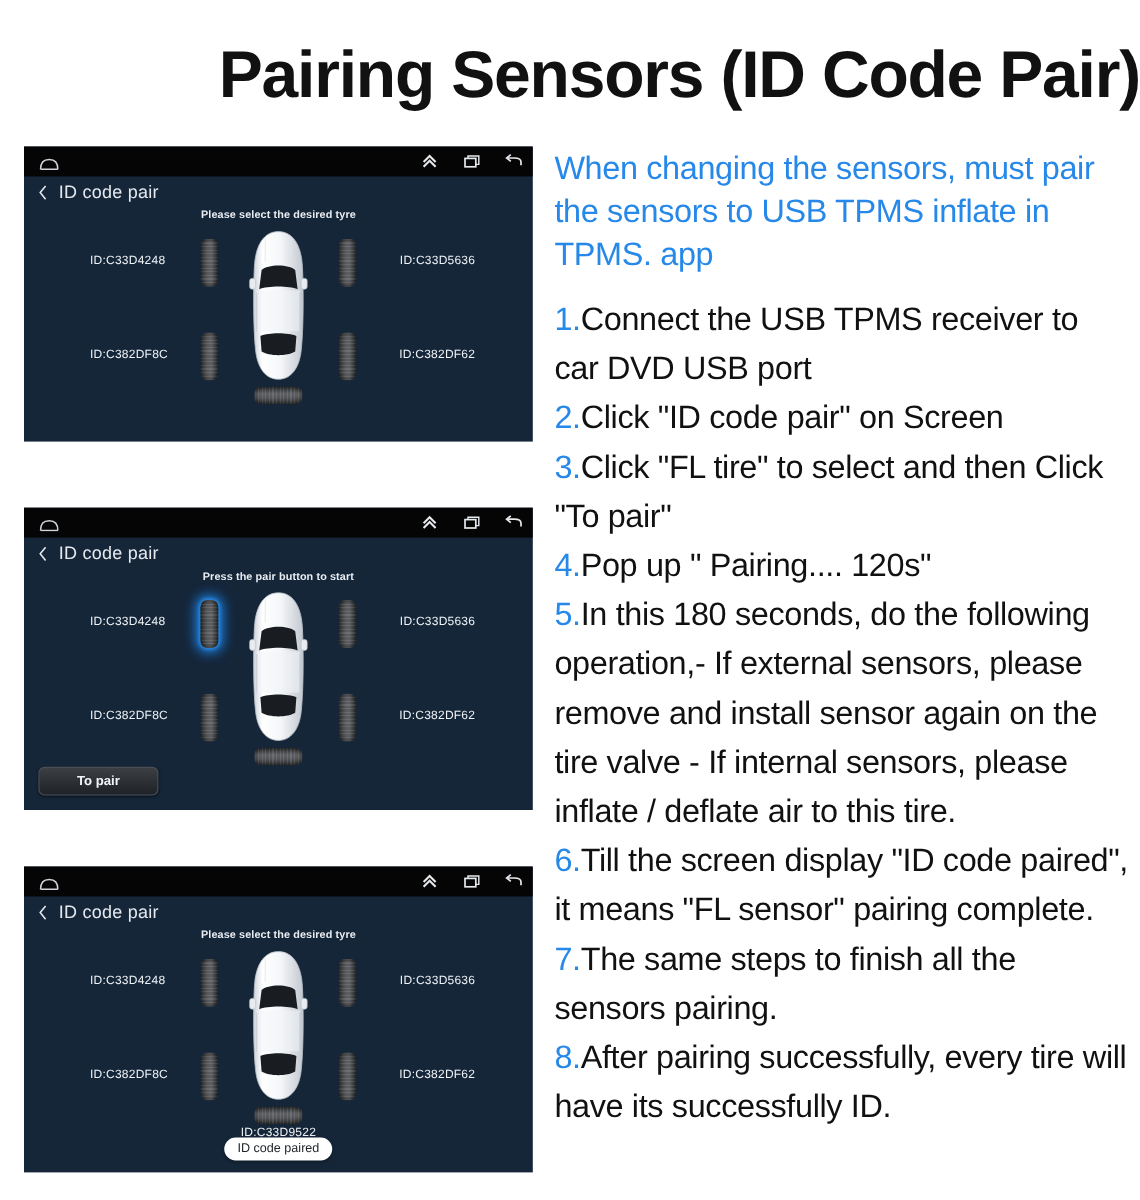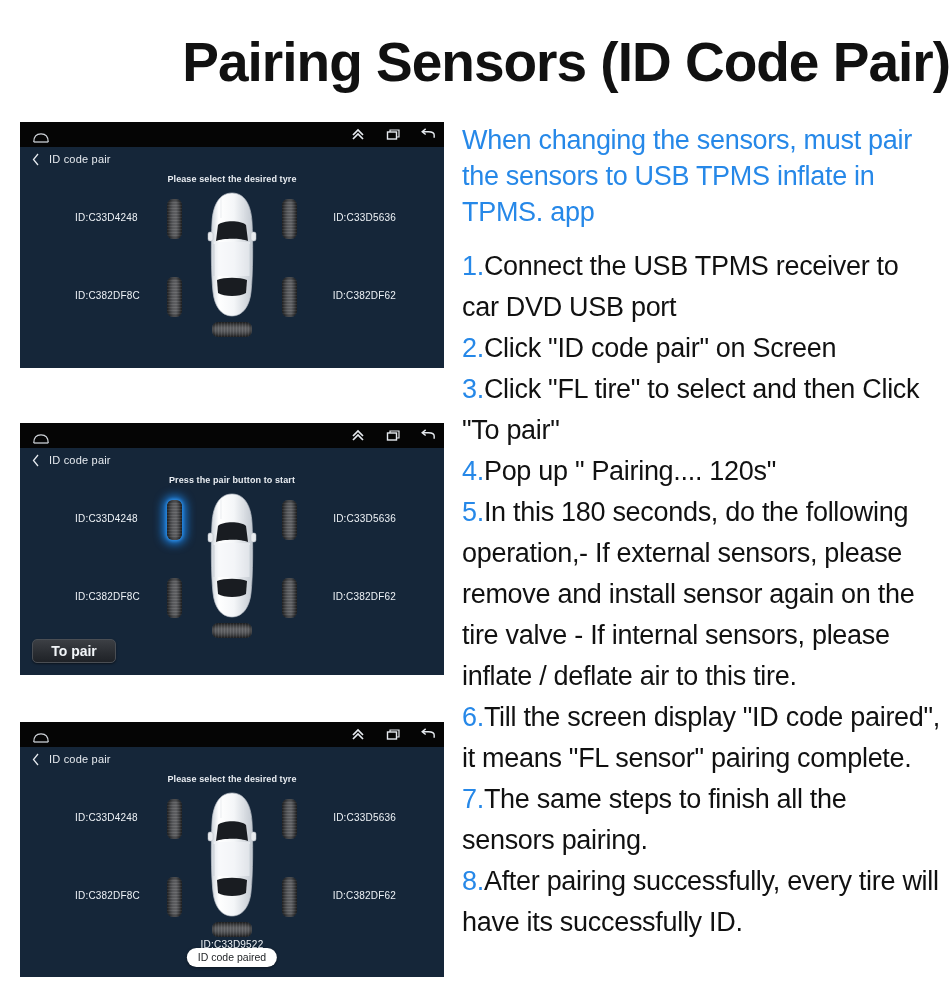--- a/index.html
+++ b/index.html
@@ -39,21 +39,21 @@
     position: absolute; left: 12px; top: 7px; width: 18px; height: 11px;
   }
   .sb-right { position: absolute; right: 8px; top: 5px; display: flex; gap: 19px; align-items: center; }
   .sb-ic { width: 16px; height: 15px; display:block; }
 
   .backrow {
     position: absolute; left: 12px; top: 30px;
     display: flex; align-items: center; gap: 9px;
   }
   .back-chev { width: 8px; height: 13px; display:block; }
-  .back-label { font-size: 11px; color: #e6eaef; letter-spacing: .2px; }
+  .back-label { font-size: 15px; color: #e6eaef; letter-spacing: .2px; }
 
   .hint {
     position: absolute; top: 52px; left: 0; width: 100%;
     text-align: center; font-size: 9px; font-weight: 700; color: #e9edf2;
     letter-spacing: .1px;
   }
 
   
   .stage { position: absolute; left: 0; top: 62px; width: 100%; height: 180px; }
 
@@ -91,24 +91,24 @@
   .idlabel.fl { left: 55px;  top: 28px; }
   .idlabel.fr { right: 48px; top: 28px; }
   .idlabel.rl { left: 55px;  top: 106px; }
   .idlabel.rr { right: 48px; top: 106px; }
   .idlabel.spare {
     left: 50%; transform: translateX(-50%); top: 155px;
   }
 
   .topair-btn {
     position: absolute; left: 12px; bottom: 12px;
-    width: 84px; height: 24px; border-radius: 5px;
+    width: 100px; height: 24px; border-radius: 5px;
     background: linear-gradient(180deg,#3c3f44 0%,#2b2e33 55%,#1f2227 100%);
     border: 1px solid #4a4e54;
-    color: #f2f5f8; font-size: 14px; font-weight: 700;
+    color: #f2f5f8; font-size: 11px; font-weight: 700;
     display: flex; align-items: center; justify-content: center;
     box-shadow: 0 1px 2px rgba(0,0,0,.5);
   }
 
   .toast {
     position: absolute; left: 50%; transform: translateX(-50%); bottom: 10px;
     background: #ffffff; color: #232629;
     border-radius: 12px; padding: 3px 11px 4px 11px;
     font-size: 10.5px; white-space: nowrap;
     box-shadow: 0 1px 3px rgba(0,0,0,.4);

